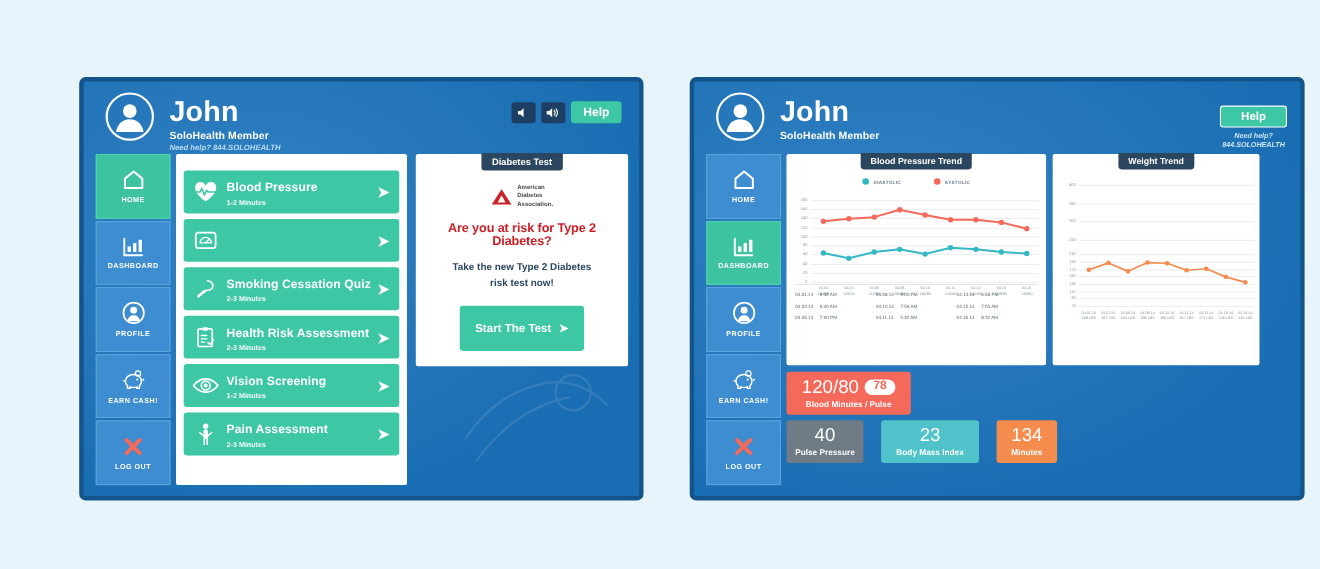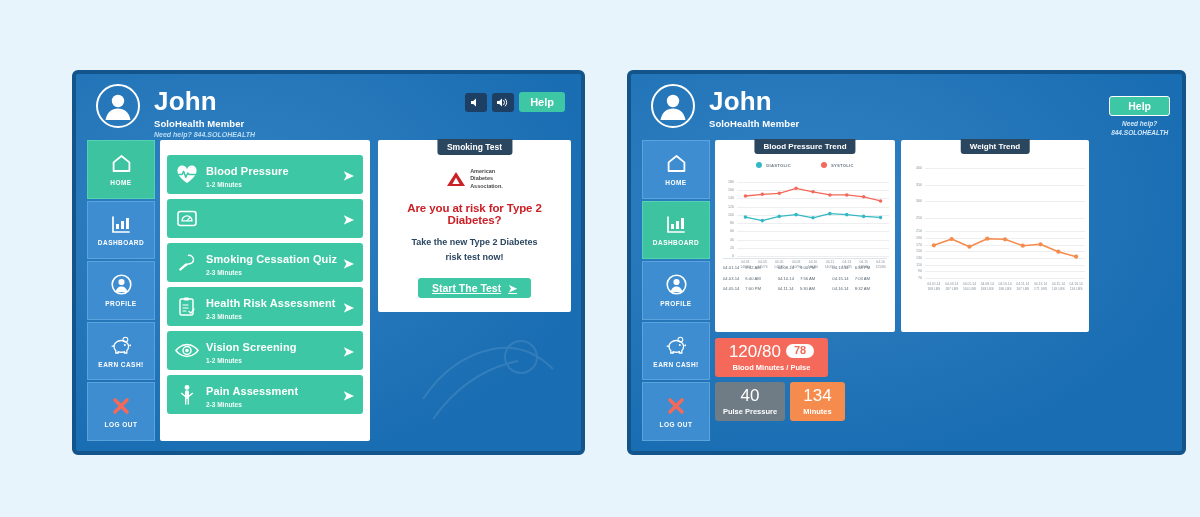--- a/index.html
+++ b/index.html
@@ -108,36 +108,36 @@
     background: #2b4760; color: #fff; font-size: 8.5px; font-weight: bold;
     padding: 3px 10px; border-radius: 0 0 3px 3px; white-space: nowrap;
   }
   .ada-logo { margin-top: 18px; display: flex; align-items: center; justify-content: center; gap: 4px; }
   .ada-text { font-size: 5.5px; font-weight: bold; color: #4a4a4a; text-align: left; line-height: 1.35; }
   .ad-head { color: #cc2027; font-size: 11.5px; font-weight: bold; margin-top: 12px; letter-spacing: -.1px; }
   .ad-body { color: #2b4760; font-size: 9px; font-weight: bold; margin-top: 9px; line-height: 1.6; }
   .ad-btn {
     display: inline-flex; align-items: center; gap: 7px; margin-top: 14px;
     background: #3ec7a4; color: #fff; font-size: 10.5px; font-weight: bold;
-    padding: 4px 14px; border-radius: 3px; text-decoration: underline;
+    padding: 14px 14px; border-radius: 3px;
   }
 
   
   .wm { position: absolute; right: 8px; bottom: 12px; width: 150px; height: 120px; opacity: .10; }
 
   
   .s2-main { position: absolute; left: 84px; top: 66px; right: 10px; bottom: 10px; }
   .panels { display: flex; gap: 6px; }
   .panel { background: #fff; border-radius: 2px; position: relative; }
   .panel-tab {
     position: absolute; left: 50%; transform: translateX(-50%); top: -1px;
     background: #2b4760; color: #fff; font-size: 8px; font-weight: bold;
     padding: 3px 9px; border-radius: 0 0 3px 3px; white-space: nowrap; z-index: 3;
   }
-  .bp-panel { width: 180px; height: 192px; }
+  .bp-panel { width: 236px; height: 192px; }
   .wt-panel { width: 188px; height: 192px; }
 
   .chart-area { position: absolute; left: 0; top: 16px; right: 0; bottom: 0; }
   .legend { position: absolute; top: 6px; left: 0; right: 0;
             display: flex; justify-content: center; gap: 30px; }
   .legend-item { display: flex; align-items: center; gap: 4px; }
   .legend-dot { width: 6px; height: 6px; border-radius: 50%; }
   .legend-label { font-size: 4.2px; font-weight: bold; color: #6d7b86; letter-spacing: .25px; }
 
   .plot { position: absolute; left: 22px; right: 6px; top: 26px; height: 74px; }
@@ -149,21 +149,21 @@
   .xlabel { flex: 1; text-align: center; font-size: 3.4px; color: #8a959e; line-height: 1.6; }
   svg.series { position: absolute; inset: 0; overflow: visible; }
 
   .bp-table { position: absolute; left: 8px; right: 8px; top: 118px; bottom: 6px;
               border-top: 1px solid #dde4ea; padding-top: 6px; }
   .bp-row { display: flex; margin-bottom: 5.5px; }
   .bp-cell { flex: 1; display: flex; gap: 6px; font-size: 4.2px; color: #5a6772; }
   .bp-date { font-weight: normal; }
 
   .tiles { margin-top: 6px; display: flex; flex-direction: column; gap: 5px; width: 400px; }
-  .tile-row { display: flex; gap: 5px; }
+  .tile-row { display: flex; gap: 16px; }
   .tile { border-radius: 3px; color: #fff; text-align: center; padding: 5px 4px 5px; position: relative; }
   .tile-val { font-size: 17px; font-weight: normal; line-height: 1.05; }
   .tile-lbl { font-size: 7.5px; font-weight: bold; margin-top: 2px; }
   .pill {
     display: inline-block; background: #fff; color: #ef6a5a; border-radius: 10px;
     font-size: 11px; font-weight: bold; padding: 1px 8px; margin-left: 5px; vertical-align: 3px;
   }
   .t-bp { background: #f4695a; width: 113px; }
   .t-map { background: #3ec7a4; width: 98px; }
   .t-pp { background: #6f7b85; width: 70px; }
@@ -344,21 +344,21 @@
               <span class="test-dur" style="display:block">2-3 Minutes</span>
             </span>
             <span class="chev">➤</span>
           </div>
 
         </div>
       </div>
 
       <div class="s1-right">
         <div class="ad-card">
-          <div class="ad-tab">Smoking Test</div>
+          <div class="ad-tab">Diabetes Test</div>
           <div class="ada-logo">
             <svg width="20" height="16" viewBox="0 0 20 16">
                 <path d="M10 1L19 15H1z" fill="#cc2027"></path>
                 <path d="M10 6.5L13.6 13H6.4z" fill="#fff"></path>
               </svg>
             <span class="ada-text">
               <span style="display:block">American</span>
               <span style="display:block">Diabetes</span>
               <span style="display:block">Association.</span>
             </span>
@@ -717,20 +717,24 @@
                 <span>120/80</span><span class="pill">78</span>
               </div>
               <div class="tile-lbl">Blood Minutes / Pulse</div>
             </div>
           </div>
           <div class="tile-row">
             <div class="tile t-pp">
               <div class="tile-val">40</div>
               <div class="tile-lbl">Pulse Pressure</div>
             </div>
+            <div class="tile t-bmi">
+              <div class="tile-val">23</div>
+              <div class="tile-lbl">Body Mass Index</div>
+            </div>
             <div class="tile t-wt">
               <div class="tile-val">134</div>
               <div class="tile-lbl">Minutes</div>
             </div>
           </div>
         </div>
 
       </div>
     </div>
   </div>

